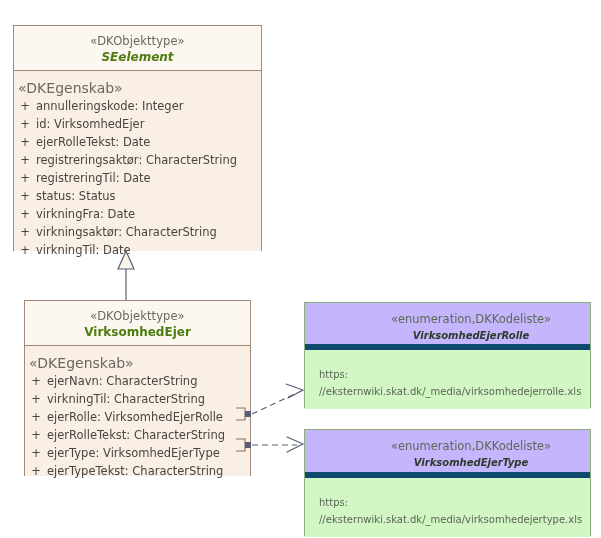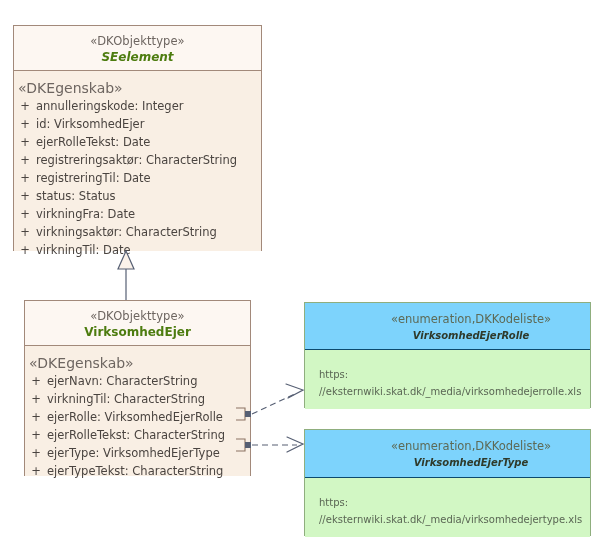--- a/index.html
+++ b/index.html
@@ -84,22 +84,22 @@
   
   .enum-box {
     position: absolute;
     box-sizing: border-box;
     border: 1px solid #8fae7e;
     background: #d2f7c4;
   }
   .enum-box .hdr {
     box-sizing: border-box;
     text-align: center;
-    background: #7dd3fc;
-    border-bottom: 1px solid #0c4a6e;
+    background: #c4b5fd;
+    border-bottom: 6px solid #0c4a6e;
     padding-top: 8px;
     padding-left: 47px;
   }
   .enum-box .hdr .stereo {
     display: block;
     font-size: 11.5px;
     color: #5d6a56;
     line-height: 16px;
   }
   .enum-box .hdr .nm {

